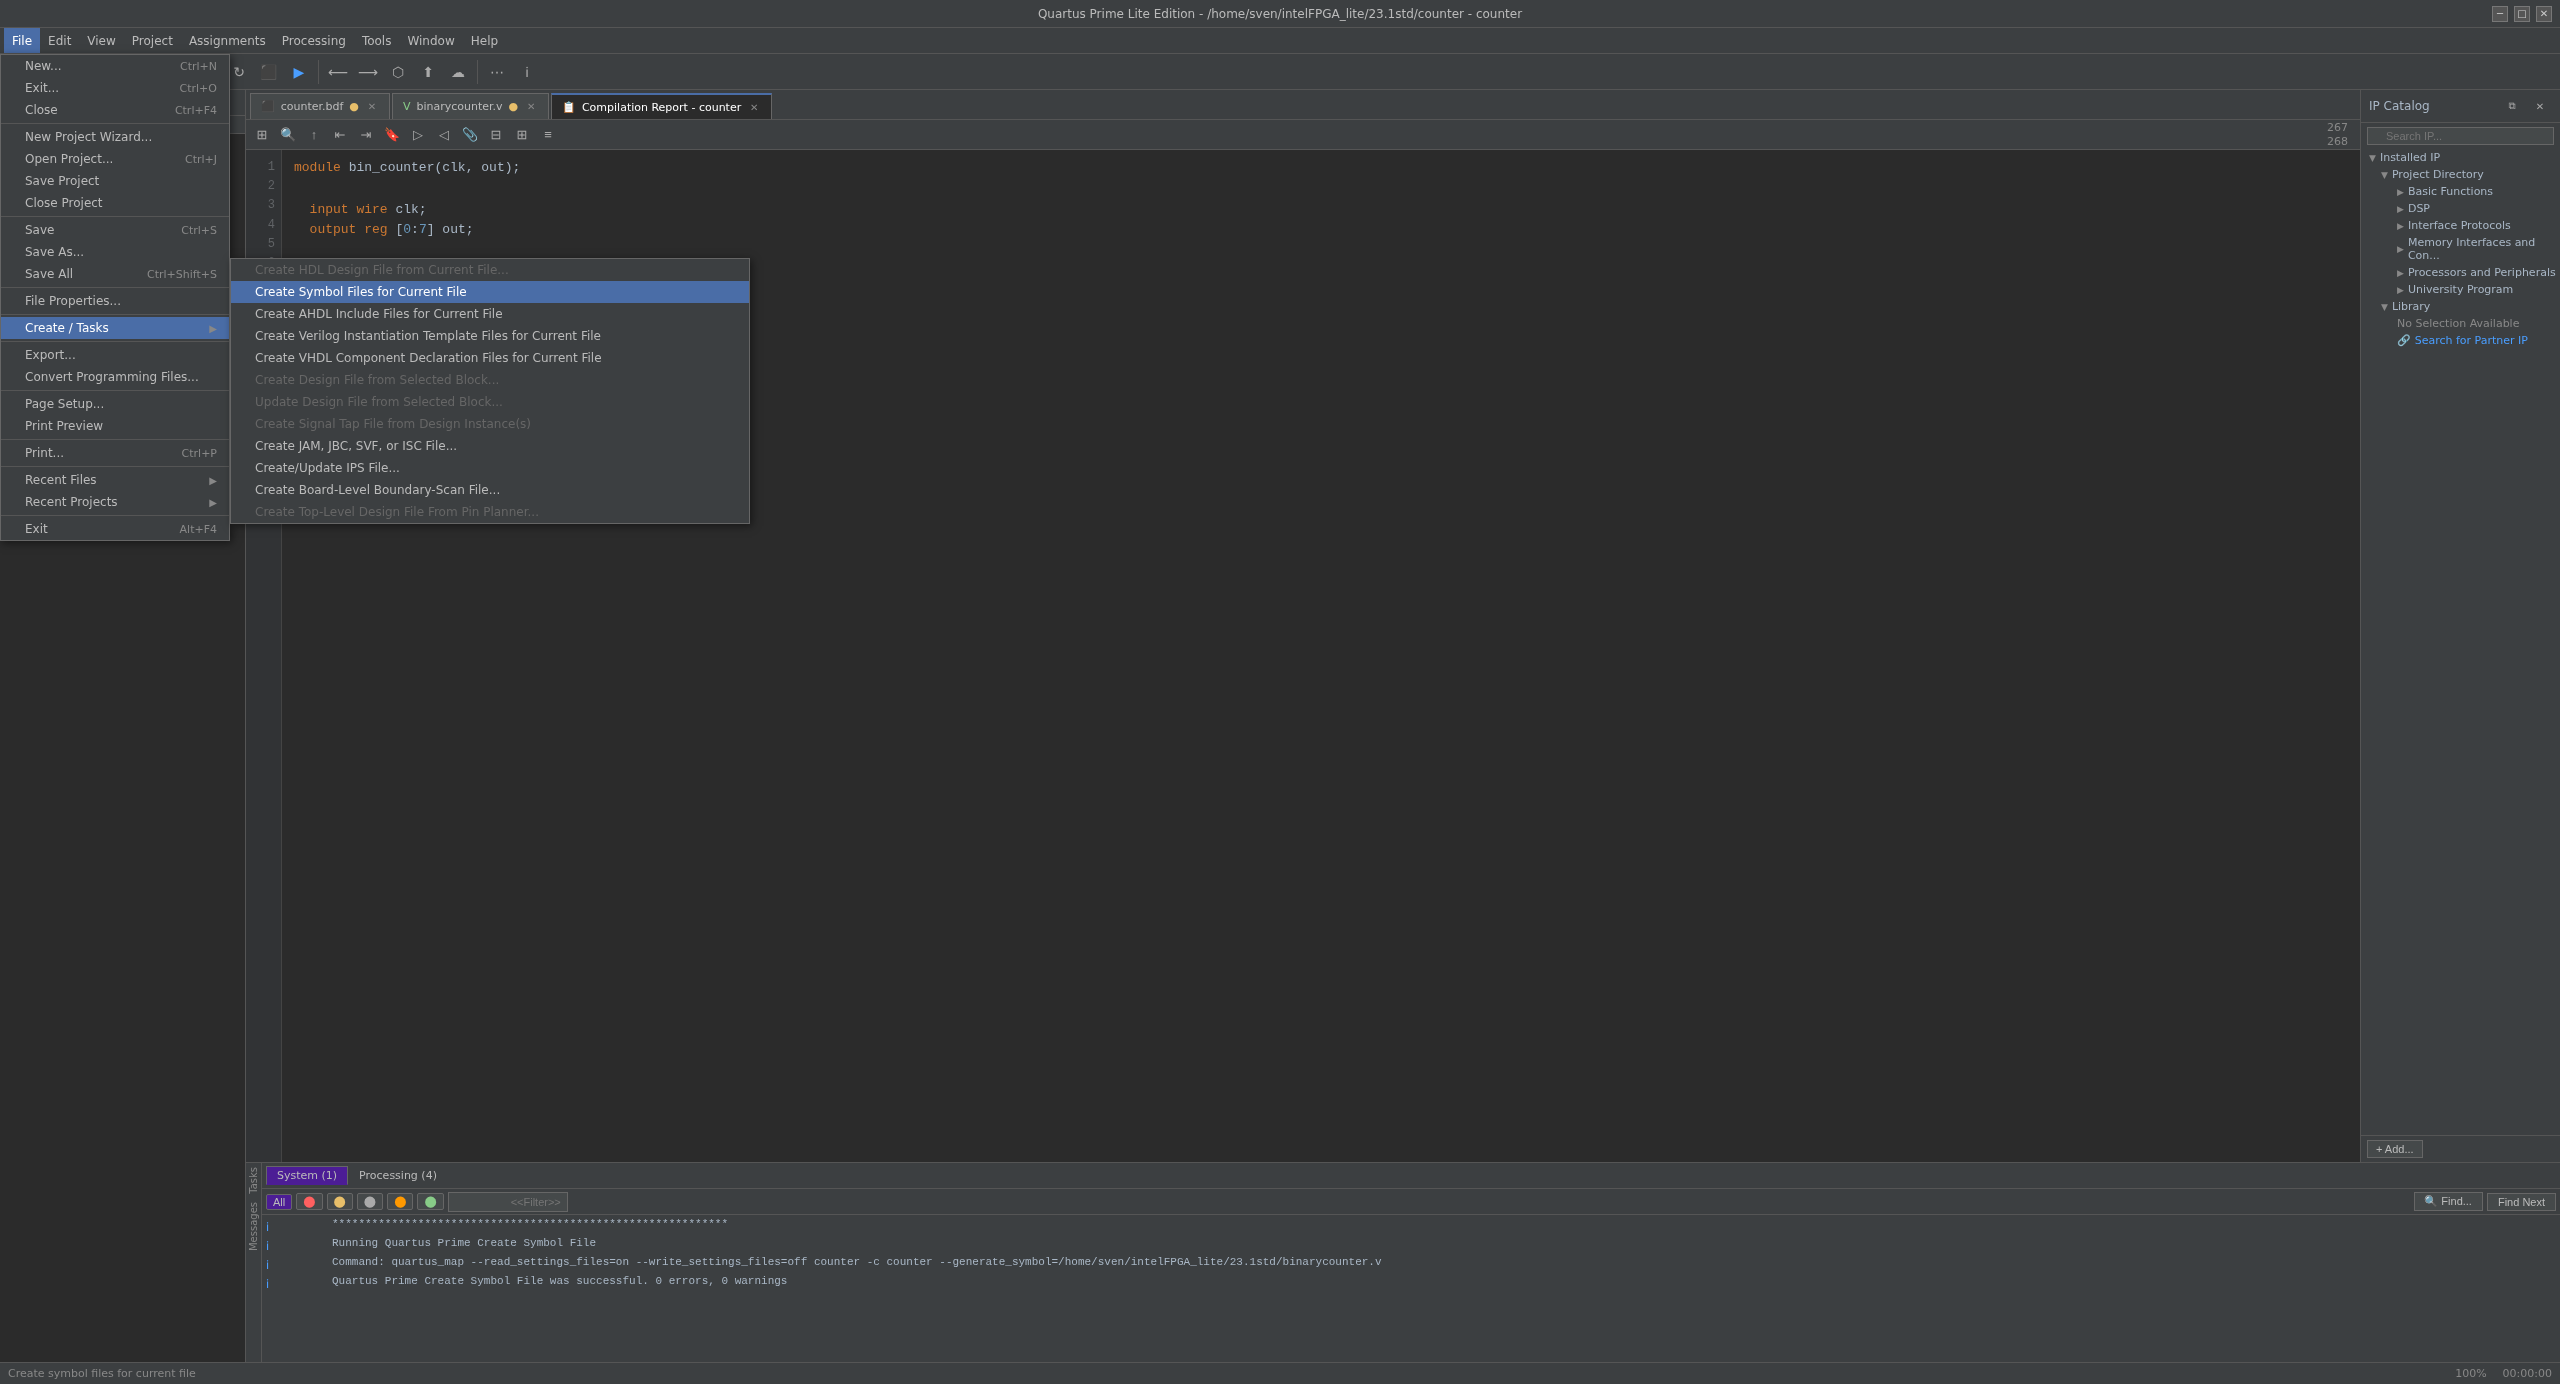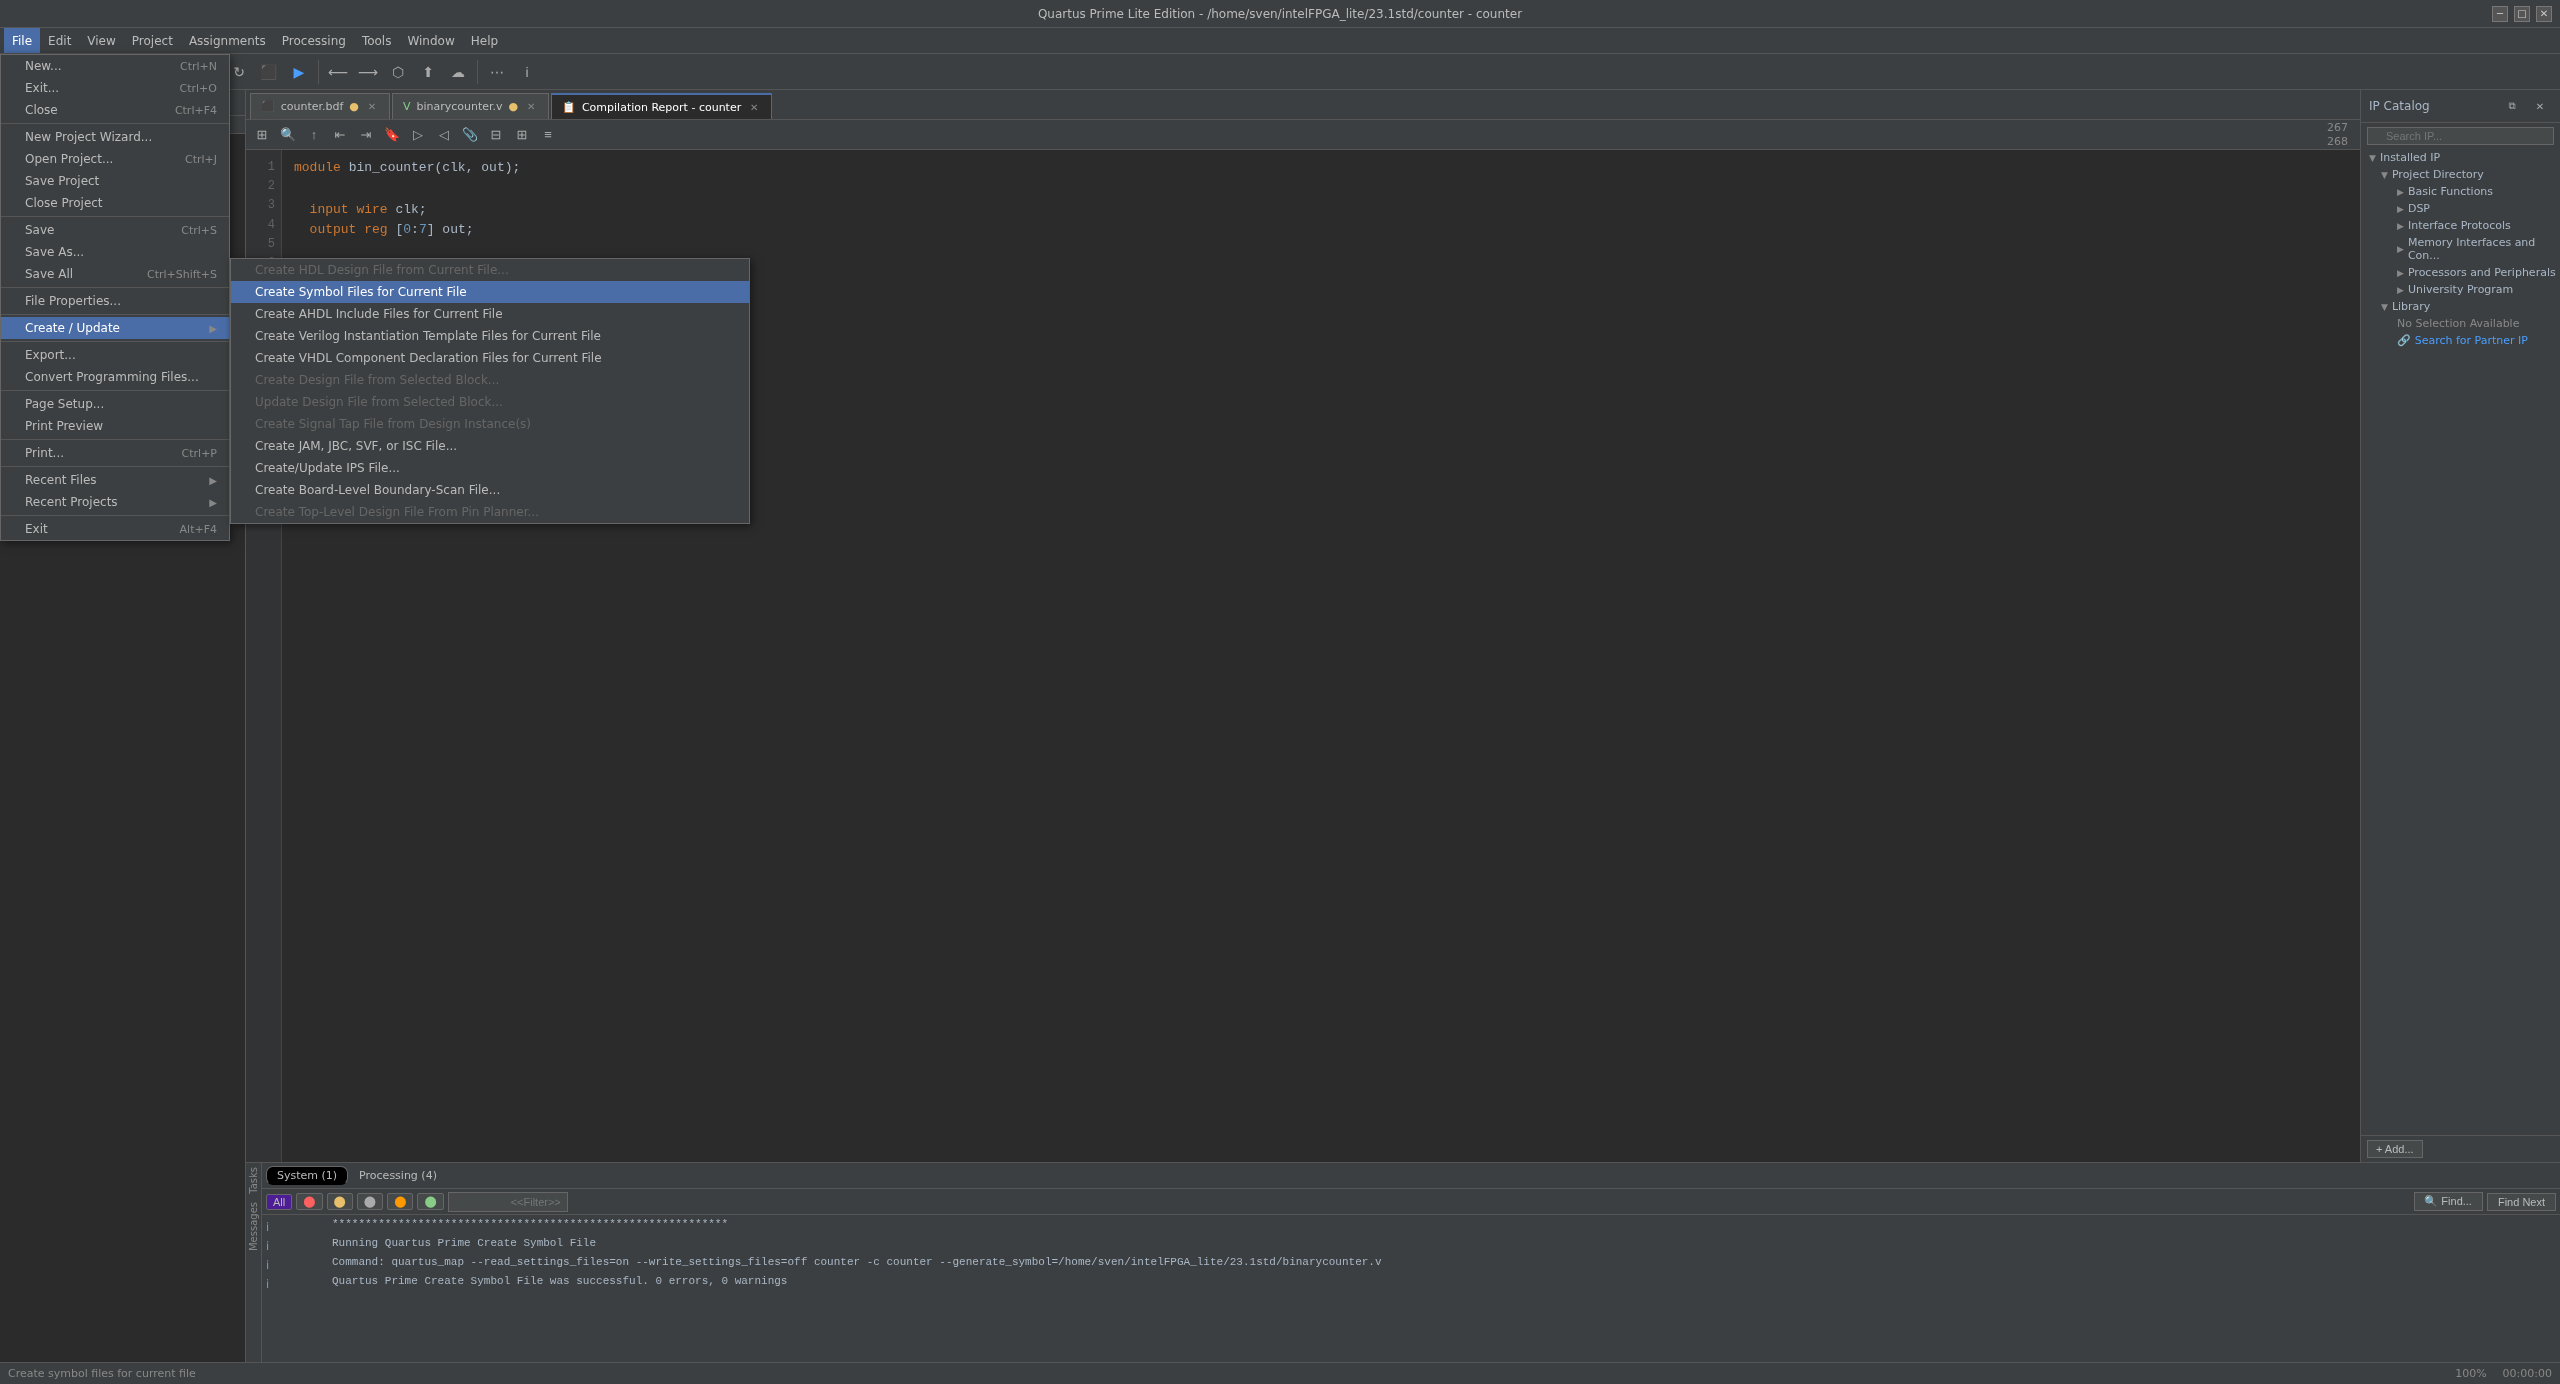--- a/index.html
+++ b/index.html
@@ -309,24 +309,23 @@
       padding: 0 4px;
     }
     .msg-tab {
       padding: 2px 10px;
       color: #bbb;
       cursor: pointer;
       font-size: 11px;
       border: 1px solid transparent;
     }
     .msg-tab.active {
-      background: #000000;
+      background: #4c1d95;
       border-color: #666;
       border-bottom-color: transparent;
-      border-radius: 7px;
     }
     #msg-filter-bar {
       background: #3c3f41;
       height: 26px;
       display: flex;
       align-items: center;
       padding: 0 4px;
       border-bottom: 1px solid #555;
       gap: 4px;
     }
@@ -801,21 +800,21 @@
     <div class="dropdown-item">
       <span>Save All</span>
         <span class="dropdown-shortcut">Ctrl+Shift+S</span>
     </div>
     <div class="dropdown-separator"></div>
     <div class="dropdown-item">
       <span>File Properties...</span>
     </div>
     <div class="dropdown-separator"></div>
     <div class="dropdown-item highlighted">
-      <span>Create / Update</span>
+      <span>Create / Tasks</span>
         <span class="dropdown-arrow">▶</span>
     </div>
     <div class="dropdown-separator"></div>
     <div class="dropdown-item">
       <span>Export...</span>
     </div>
     <div class="dropdown-item">
       <span>Convert Programming Files...</span>
     </div>
     <div class="dropdown-separator"></div>

